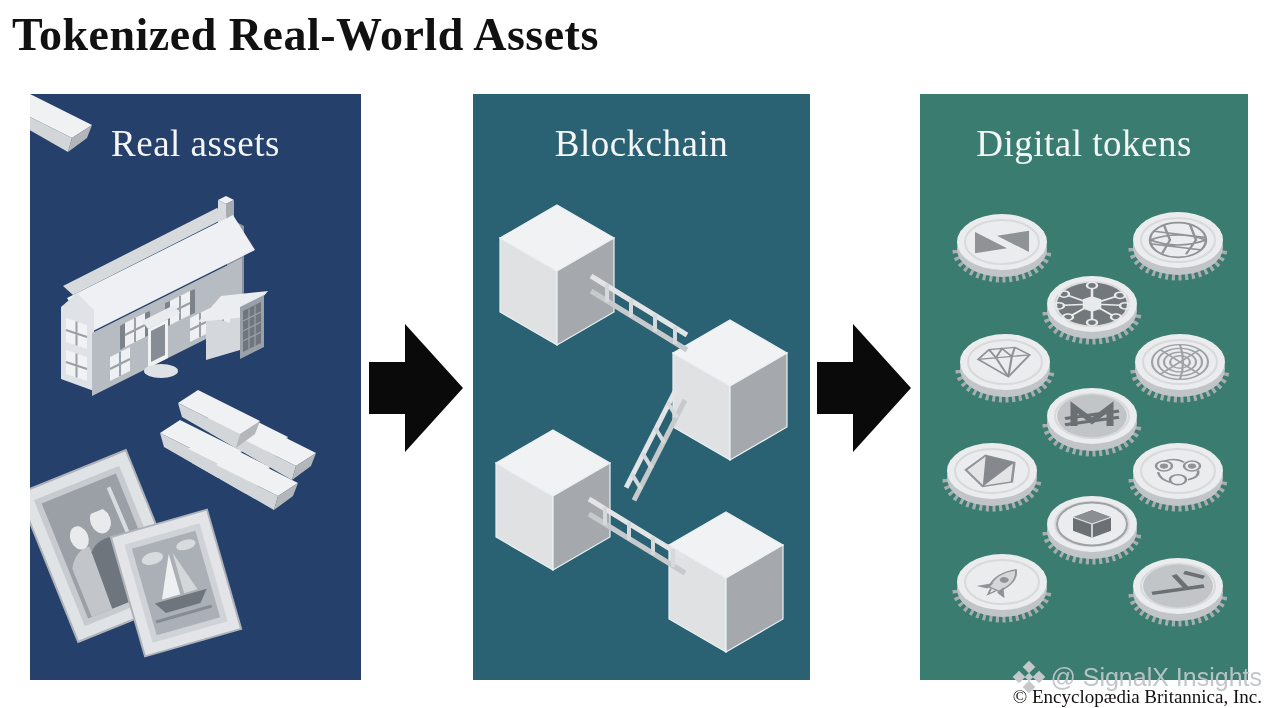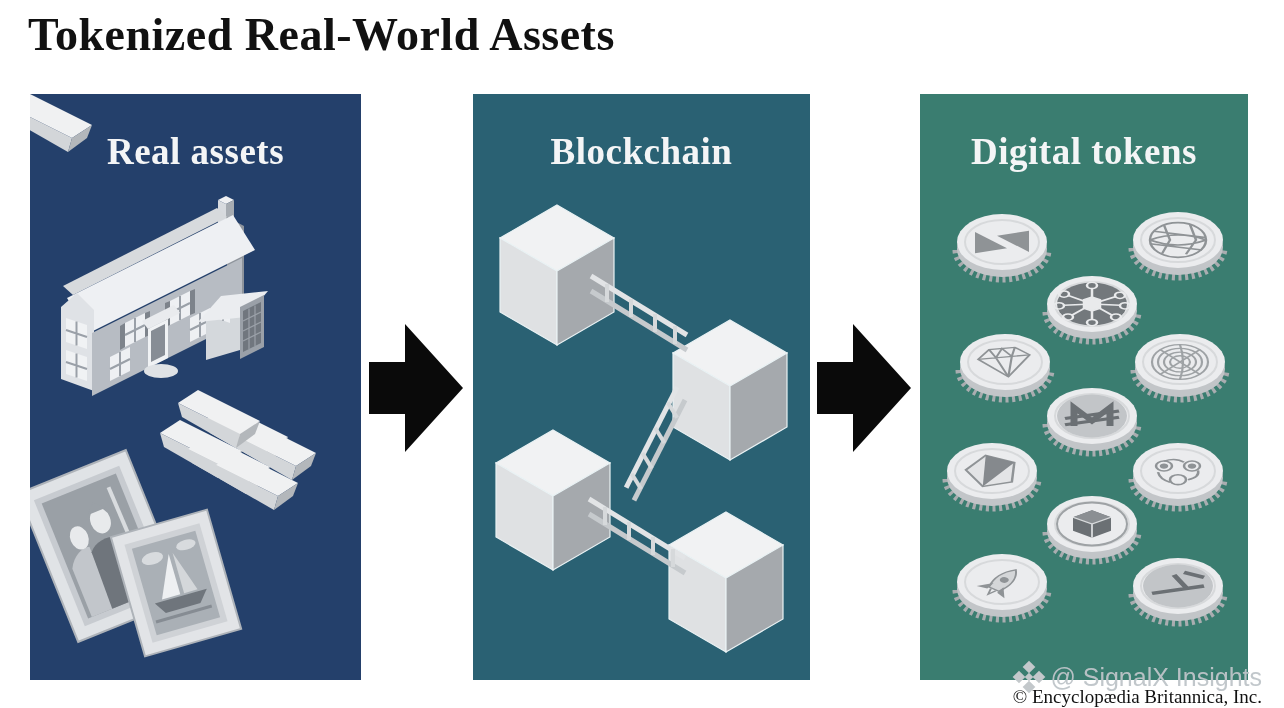--- a/index.html
+++ b/index.html
@@ -1,21 +1,21 @@
 <!DOCTYPE html>
 <html><head>
 <meta charset="utf-8">
 <style>
   html,body{margin:0;padding:0;background:#ffffff;}
   .stage{position:relative;width:1284px;height:708px;background:#ffffff;overflow:hidden;
          font-family:"Liberation Serif","DejaVu Serif",serif;}
-  .main-title{position:absolute;left:28px;top:8px;font-size:46px;font-weight:bold;
+  .main-title{position:absolute;left:12px;top:8px;font-size:46px;font-weight:bold;
               color:#111;letter-spacing:.5px;white-space:nowrap;}
   .panel{position:absolute;top:94px;height:586px;}
-  .panel h2{margin:0;padding-top:36px;text-align:center;font-size:37px;font-weight:bold;
+  .panel h2{margin:0;padding-top:28px;text-align:center;font-size:37px;font-weight:normal;
             color:#f4f5f6;letter-spacing:.5px;}
   .panel svg.illus{position:absolute;left:0;top:0;}
   #panel-real{left:30px;width:331px;}
   #panel-chain{left:473px;width:337px;}
   #panel-tokens{left:920px;width:328px;}
   .arrow{position:absolute;top:318px;width:96px;height:140px;}
   #arrow-1{left:369px;} #arrow-2{left:817px;}
   .watermark{position:absolute;top:660px;right:22px;display:flex;align-items:center;gap:4px;
              font-family:"Liberation Sans","DejaVu Sans",sans-serif;font-size:25px;
              color:rgba(190,196,200,0.95);white-space:nowrap;z-index:3;}

